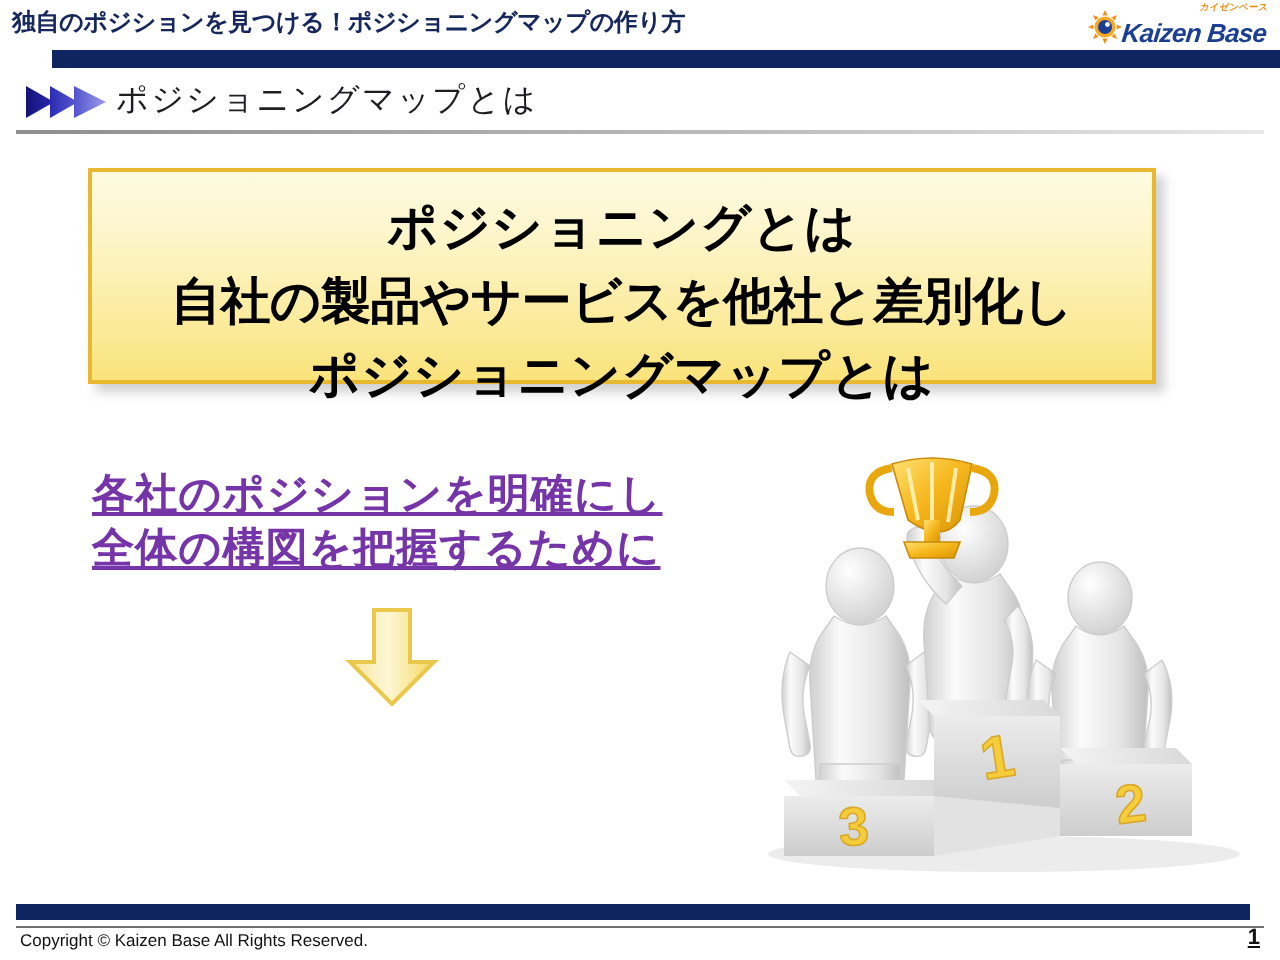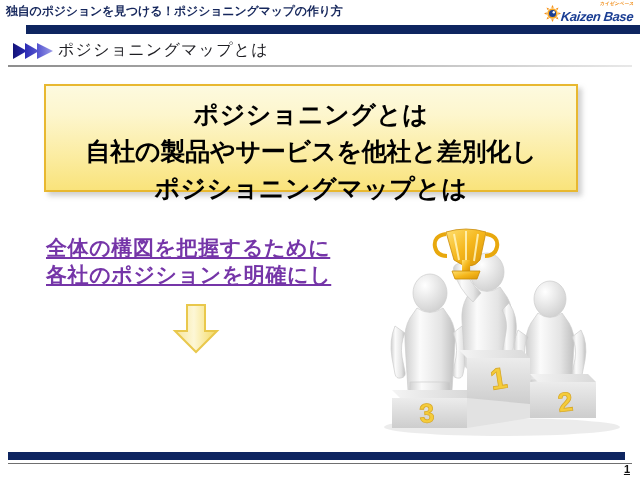--- a/index.html
+++ b/index.html
@@ -173,22 +173,22 @@
 
   <div class="ybox">
     <div class="ybox-txt">
       <div>ポジショニングとは</div>
       <div class="l2">自社の製品やサービスを他社と差別化し</div>
       <div>ポジショニングマップとは</div>
     </div>
   </div>
 
   <div class="plines">
+    <div><span>各社のポジションを明確にし</span></div>
     <div><span>全体の構図を把握するために</span></div>
-    <div><span>各社のポジションを明確にし</span></div>
   </div>
 
   <svg class="darrow" viewBox="0 0 54 52">
     <defs>
       <linearGradient id="ad" x1="0" y1="0" x2="1" y2="0">
         <stop offset="0" stop-color="#f6e49a"></stop>
           <stop offset="0.45" stop-color="#fdf7d6"></stop>
         <stop offset="1" stop-color="#f4d95f"></stop>
       </linearGradient>
     </defs>
@@ -276,15 +276,16 @@
       <polygon points="93,176 156,182 156,196 93,206" fill="#e2e2e2"></polygon>
     </g>
 
     <text x="118" y="168" font-family="'Liberation Sans',sans-serif" font-size="30" font-weight="bold" fill="#f5cc3a" stroke="#d8a92a" stroke-width="0.8" transform="rotate(-9 118 168)">1</text>
     <text x="185" y="190" font-family="'Liberation Sans',sans-serif" font-size="27" font-weight="bold" fill="#f5cc3a" stroke="#d8a92a" stroke-width="0.8" transform="rotate(-7 185 190)">2</text>
     <text x="46" y="201" font-family="'Liberation Sans',sans-serif" font-size="27" font-weight="bold" fill="#f5cc3a" stroke="#d8a92a" stroke-width="0.8" transform="rotate(-4 46 201)">3</text>
   </svg>
 
   <div class="ftr-bar"></div>
   <div class="ftr-rule"></div>
+  <div class="ftr-copy">Copyright ©  Kaizen Base  All Rights Reserved.</div>
   <div class="ftr-page">1</div>
 
 </div>
 
 </body></html>

